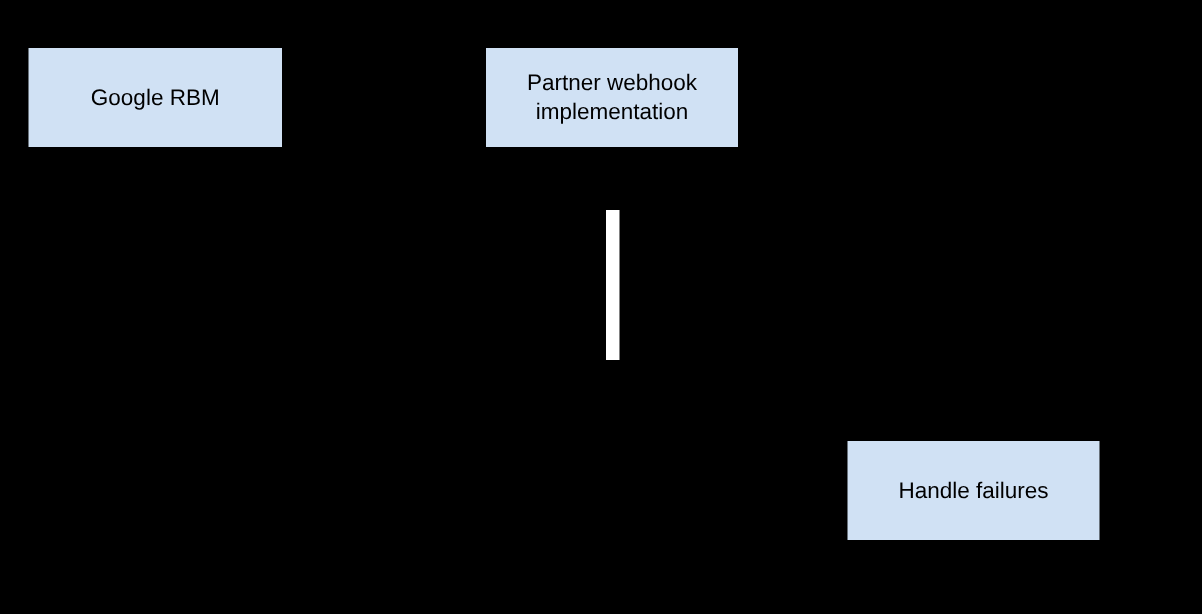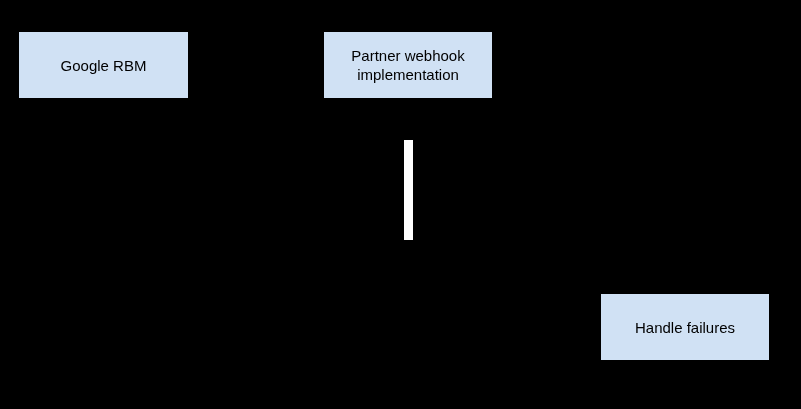--- a/index.html
+++ b/index.html
@@ -47,19 +47,19 @@
   <div class="node" style="left:19px; top:32px; width:169px; height:66px;">
     <span class="node-label">Google RBM</span>
   </div>
 
   <div class="node" style="left:324px; top:32px; width:168px; height:66px;">
     <span class="node-label">Partner webhook
 implementation</span>
   </div>
 
 
-  <div class="node" style="left:565px; top:294px; width:168px; height:66px;margin-left:36px;">
+  <div class="node" style="left:565px; top:294px; width:168px; height:66px;">
     <span class="node-label">Handle failures</span>
   </div>
 
   <div class="connector" style="left:404px; top:140px; width:9px; height:100px;"></div>
 
 </div>
 
 </body></html>

